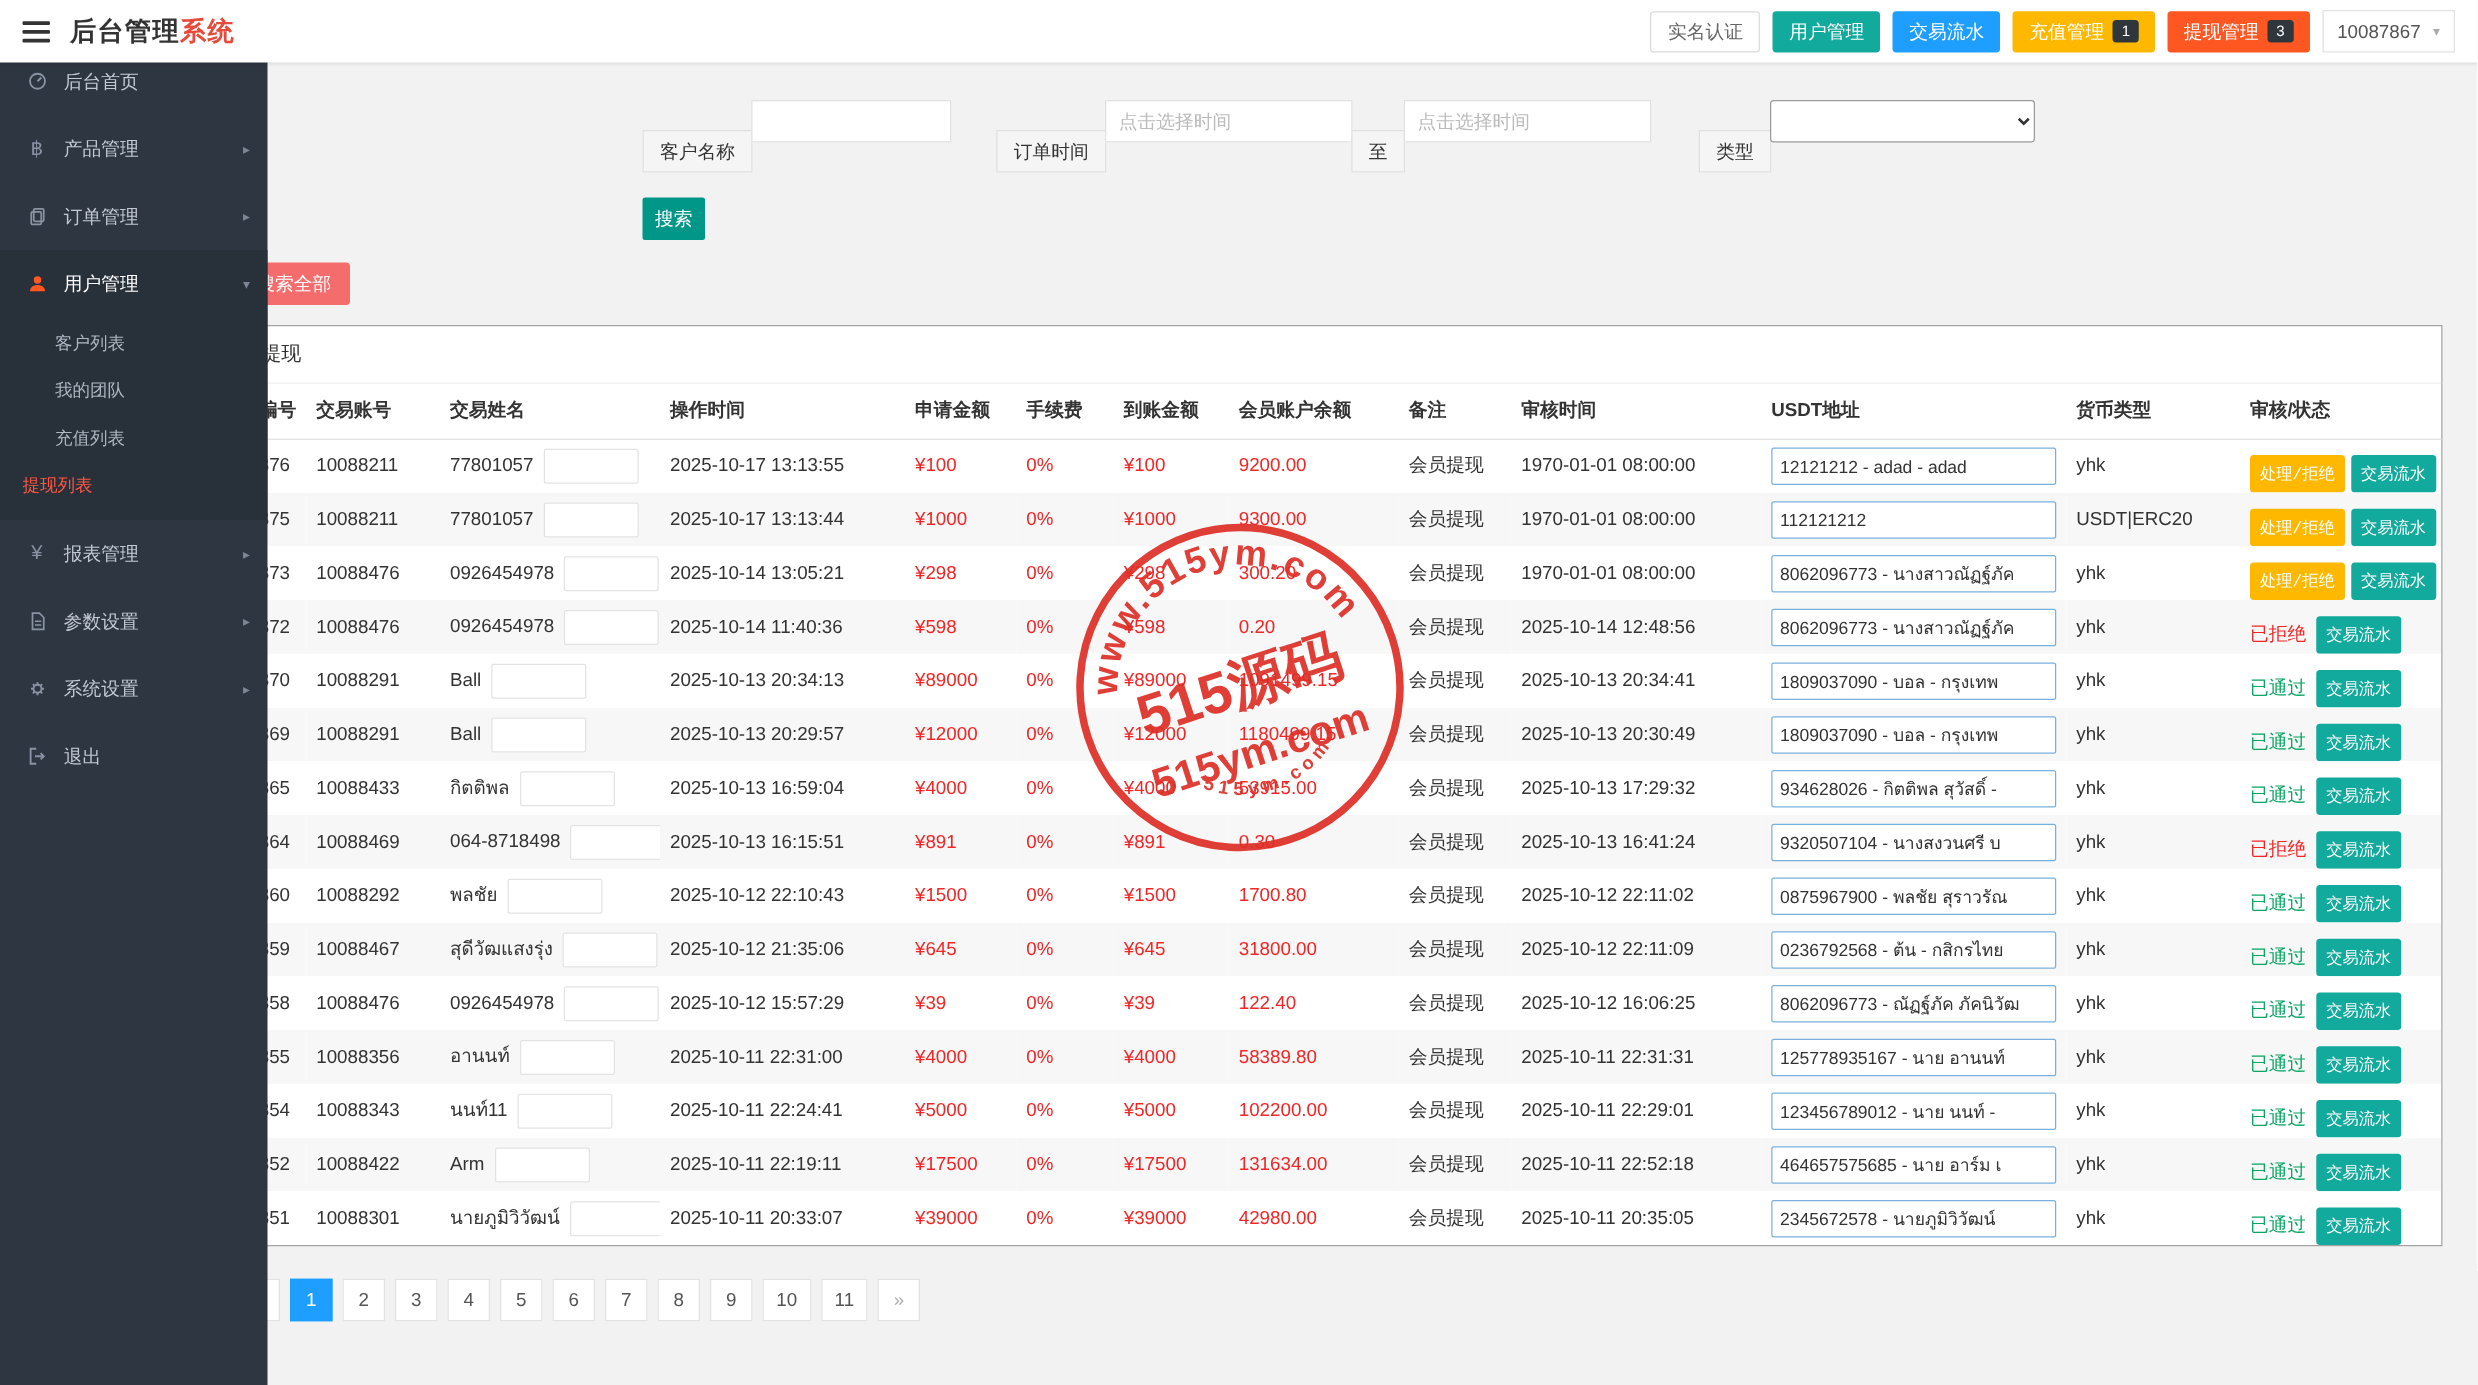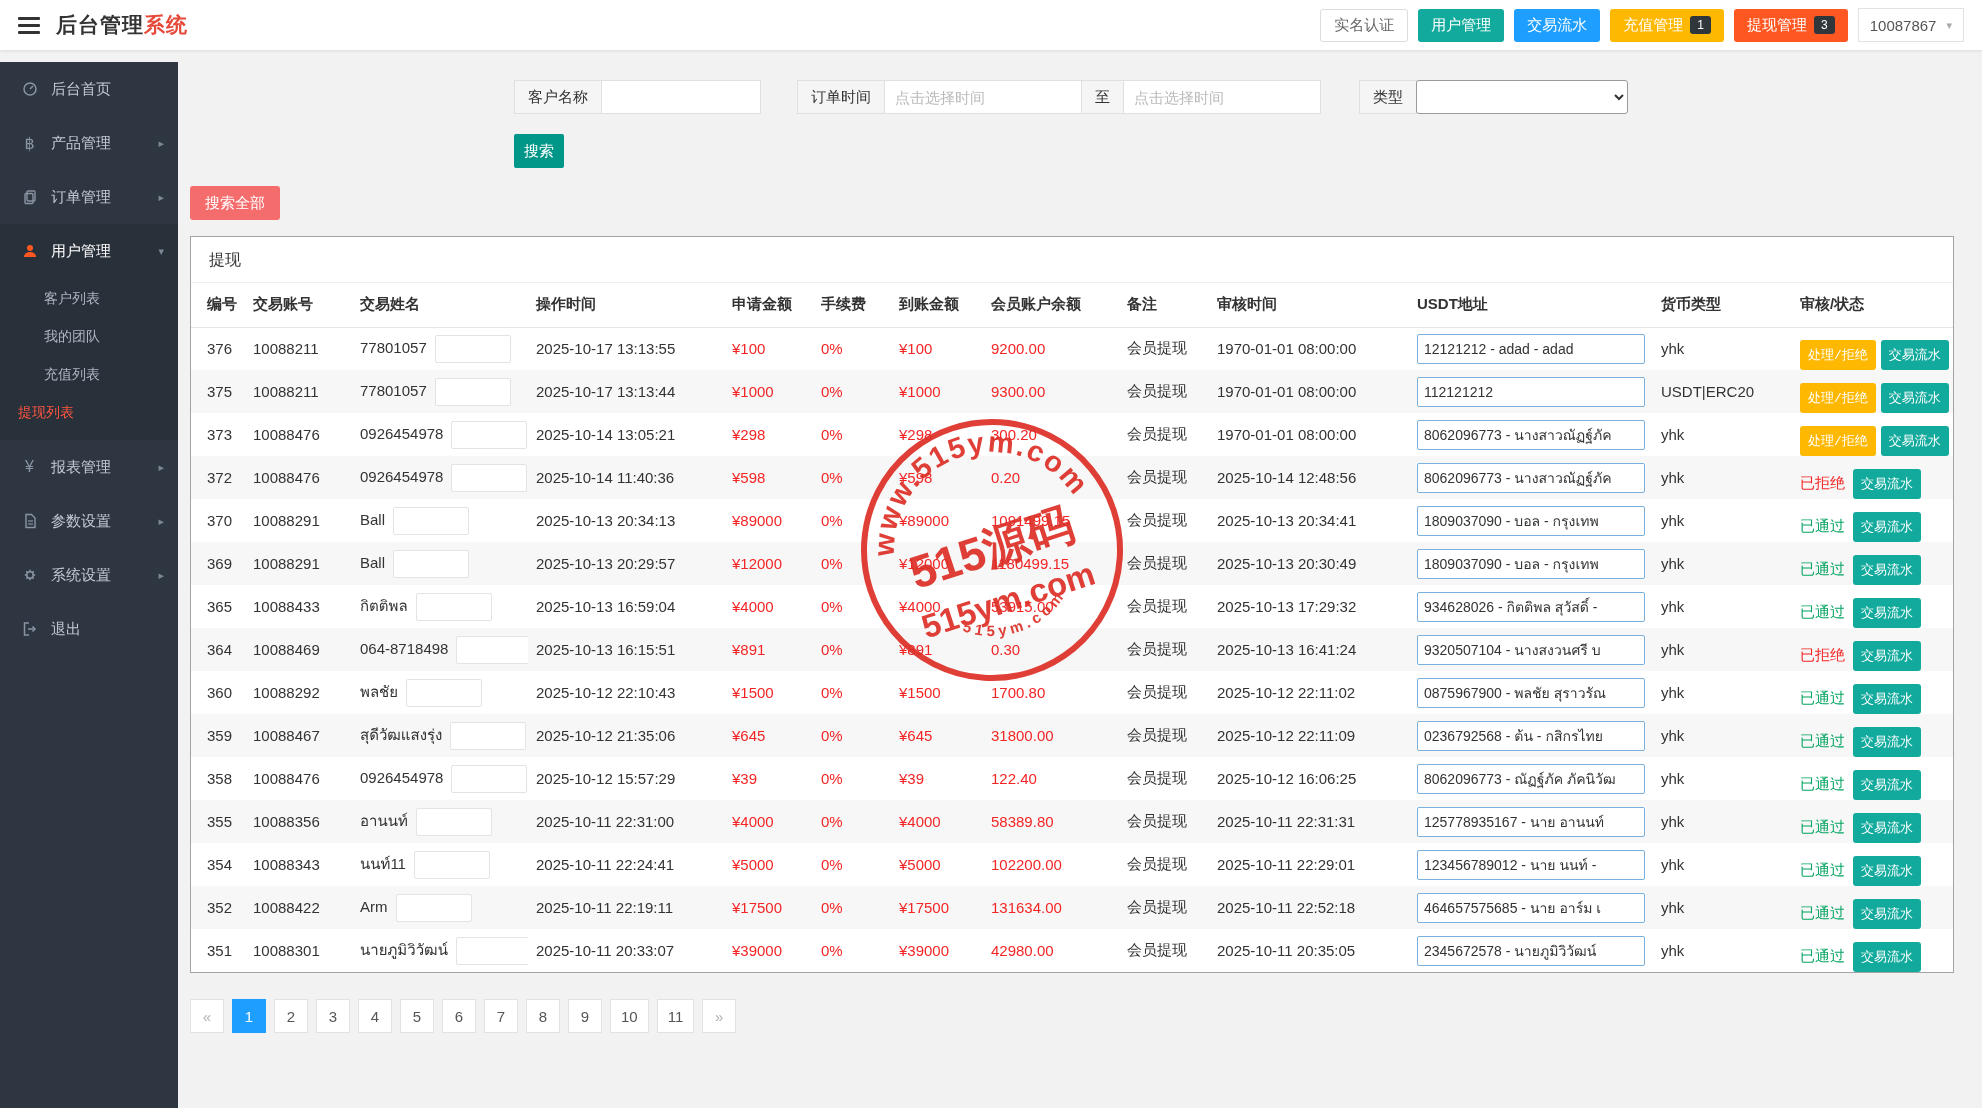--- a/index.html
+++ b/index.html
@@ -17,35 +17,35 @@
   .hbtn.plain { background:#fff; border:1px solid #dcdcdc; color:#666; }
   .hbtn.teal { background:#12AA9C; color:#fff; }
   .hbtn.blue { background:#1E9FFF; color:#fff; }
   .hbtn.orange { background:#FFB800; color:#fff; }
   .hbtn.red { background:#FF5722; color:#fff; }
   .badge { background:#2F363C; color:#fff; font-size:12px; padding:3px 7px; border-radius:3px; line-height:1; }
   .userbox { height:34px; border:1px solid #e2e2e2; background:#fff; display:flex; align-items:center; gap:10px; padding:0 11px; font-size:15px; color:#555; cursor:pointer; }
   .caret { font-size:11px; color:#aaa; }
 
   
-  .sidebar { position:absolute; top:62px; left:0; bottom:0; width:178px; background:#2e3642; z-index:5; }
+  .sidebar { position:absolute; top:38px; left:0; bottom:0; width:214px; background:#2e3642; z-index:5; }
   .nav-item { height:54px; display:flex; align-items:center; gap:12px; padding:0 14px 0 20px; color:#c2c9d4; font-size:15px; cursor:pointer; }
   .nav-item .icon { width:19px; display:flex; justify-content:center; align-items:center; color:#8a93a3; font-size:16px; }
   .nav-item .chev { margin-left:auto; font-size:11px; color:#7d8695; }
   .active-parent { background:#28303a; color:#fff; }
   .active-parent .icon { color:#ff5722; }
   .submenu { background:#28303a; padding:2px 0 8px; }
   .sub-item { height:38px; display:flex; align-items:center; padding-left:44px; color:#aeb6c2; font-size:14px; cursor:pointer; }
   .sub-item.active { color:#ff5540;padding-left:18px; }
 
   
   .content { position:absolute; left:178px; top:50px; right:0; bottom:0; }
   .search-row { display:flex; align-items:stretch; margin:30px 0 0 336px; }
   .group { display:flex; align-items:stretch; }
-  .ig-label { height:34px; display:flex; align-items:center; padding:0 13px; background:#f5f5f5; border:1px solid #e0e0e0; font-size:15px; color:#333; white-space:nowrap; }
+  .ig-label { height:34px; display:flex; align-items:center; padding:0 13px; background:#f5f5f5; border:1px solid #e0e0e0; font-size:15px; color:#333; white-space:nowrap;margin-top:24px; }
   input.text { height:34px; border:1px solid #e0e0e0; margin-left:-1px; padding:0 10px; font-size:15px; color:#333; background:#fff; outline:none; font-family:inherit; }
   input.text::placeholder { color:#bbb; }
   .w-customer { width:160px; }
   .w-date { width:198px; }
   .g2 { margin-left:36px; }
   .g3 { margin-left:38px; }
   .type-select { height:34px; width:212px; margin-left:-1px; font-size:15px; color:#333; border:1px solid #9a9a9a; background:#fff; border-radius:3px; padding:16px 8px; font-family:inherit; }
   .search-btn { display:block; margin:20px 0 0 336px; width:50px; height:34px; background:#009688; color:#fff; border:none; border-radius:2px; font-size:15px; cursor:pointer; font-family:inherit; }
   .search-all-btn { display:block; margin:18px 0 0 12px; height:34px; padding:0 15px; background:#f56c6c; color:#fff; border:none; border-radius:3px; font-size:15px; cursor:pointer; font-family:inherit; }
 

